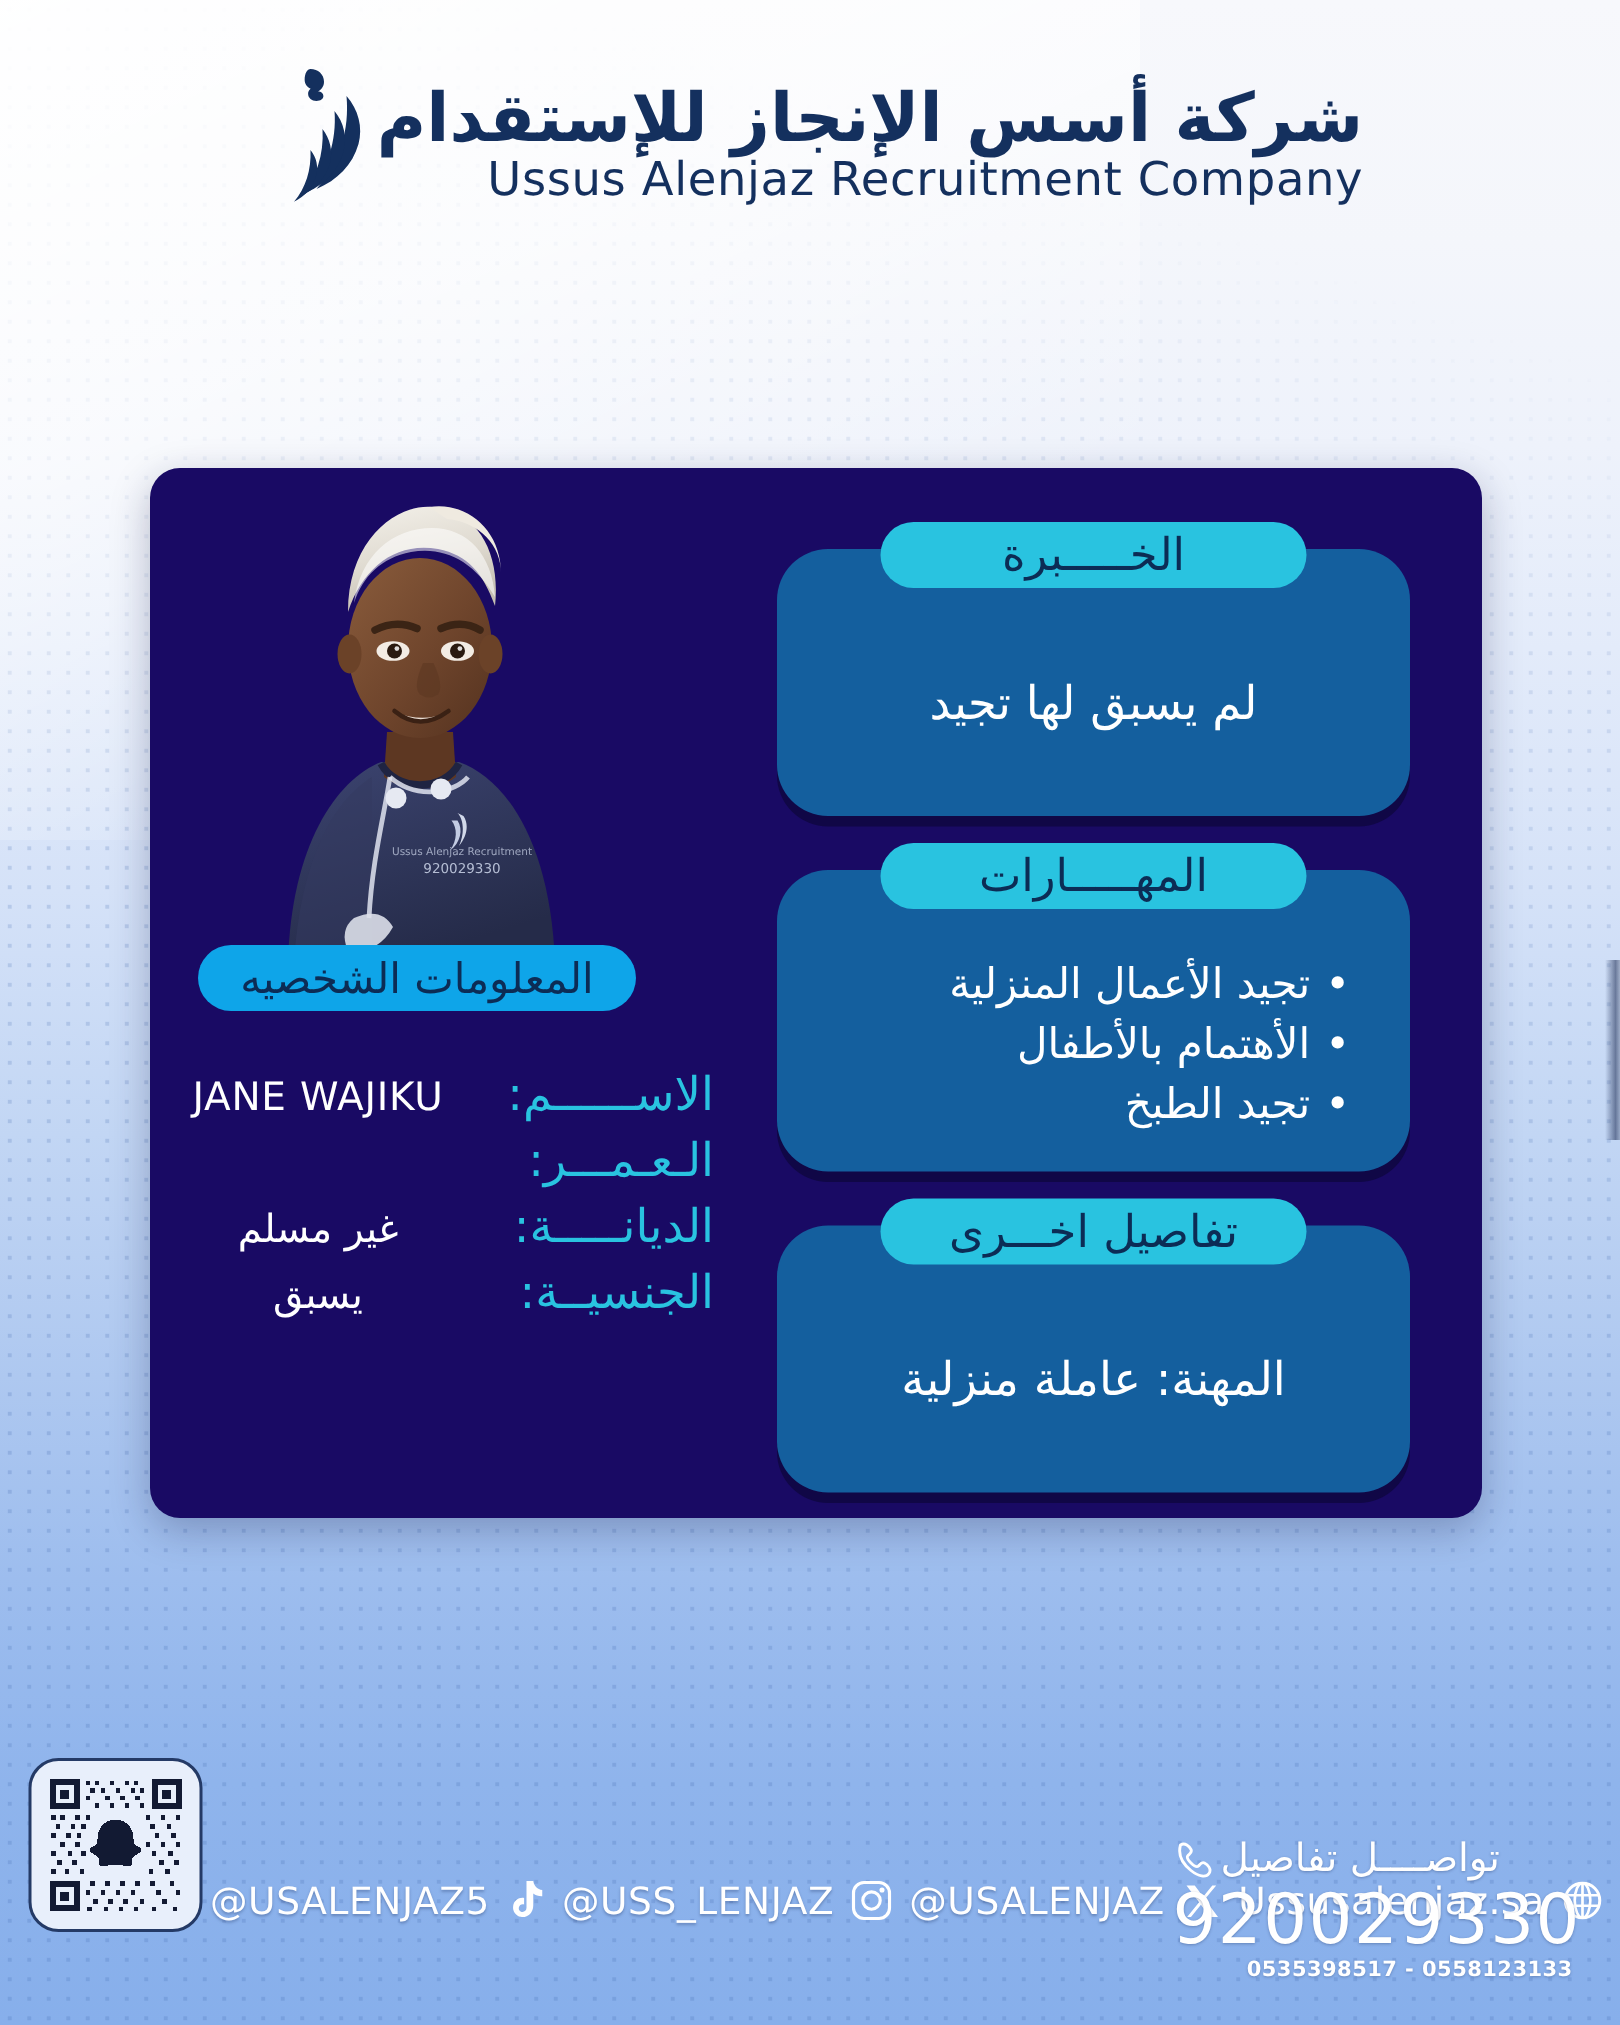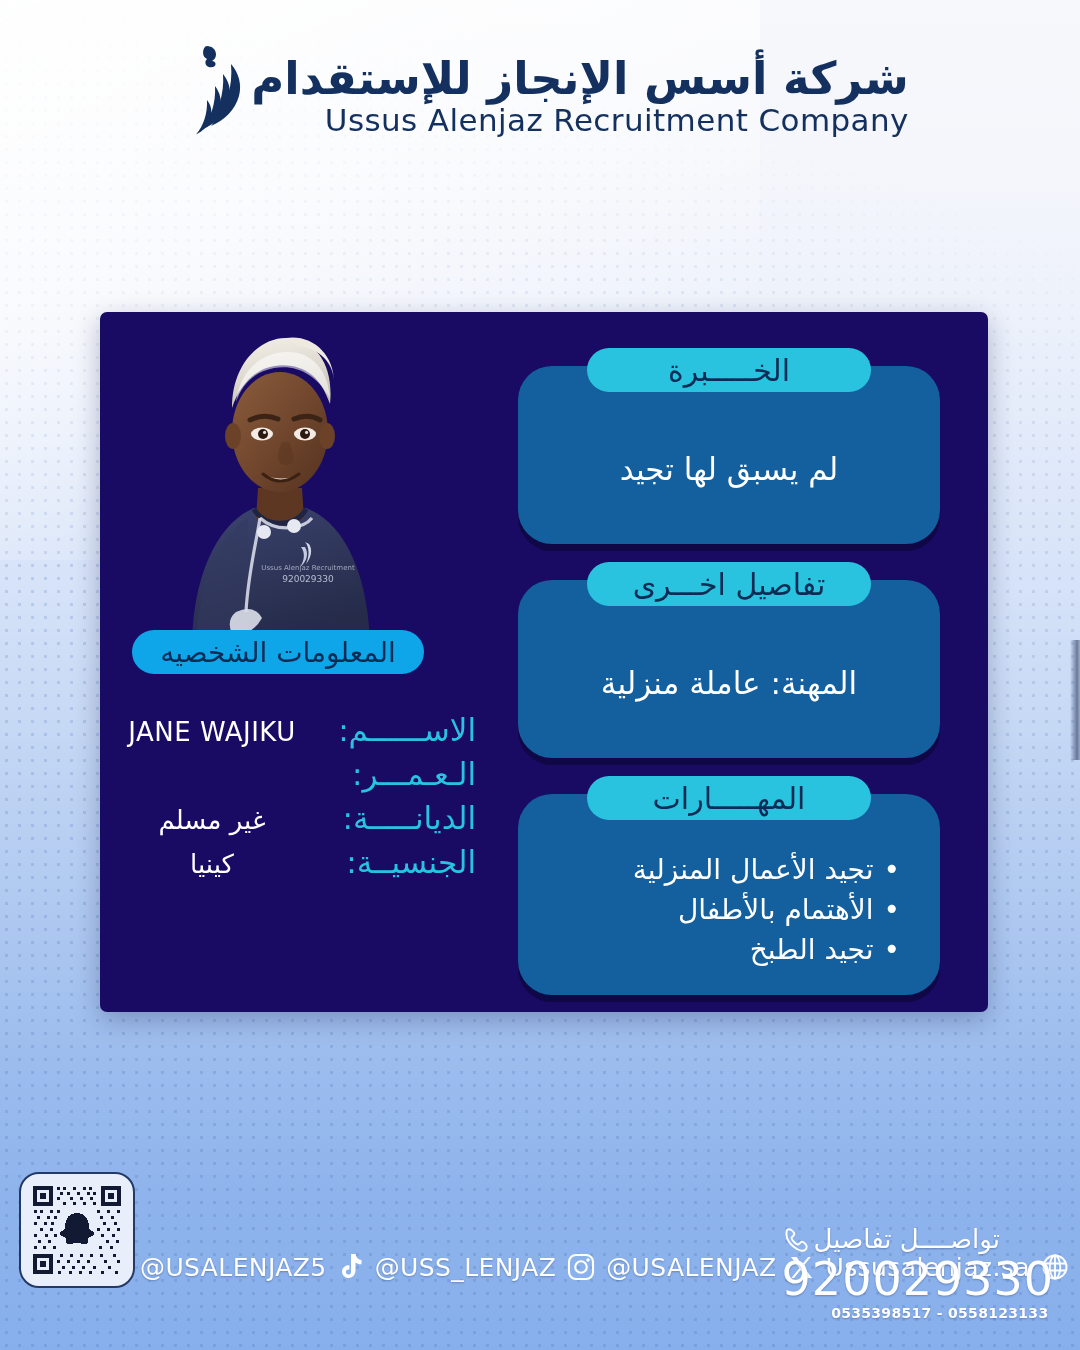--- a/index.html
+++ b/index.html
@@ -54,21 +54,21 @@
   }
   #logo-en{
     font-size:31px;font-weight:400;color:#14305e;letter-spacing:.4px;
     white-space:nowrap;direction:ltr;margin-top:4px;
   }
   #logo-mark{ width:72px;height:112px;flex:none; }
 
   
   #card{
     position:absolute;left:100px;top:312px;width:888px;height:700px;
-    background:#190a64;border-radius:7px;
+    background:#190a64;border-radius:20px;
     box-shadow:0 8px 26px rgba(20,25,70,.28);
     overflow:hidden;
   }
 
   
   #left-col{
     position:absolute;right:48px;top:54px;width:422px;
   }
   .section{ position:relative; margin-bottom:36px; }
   .sec-body{
@@ -203,34 +203,34 @@
   <div id="left-col">
 
     <div class="section">
       <div class="sec-head">الخـــــبرة</div>
       <div class="sec-body">
         <div class="sec-text">لم يسبق لها تجيد</div>
       </div>
     </div>
 
     <div class="section">
-      <div class="sec-head">تفاصيل اخـــرى</div>
-      <div class="sec-body">
-        <div class="sec-text">المهنة: عاملة منزلية</div>
-      </div>
-    </div>
-
-    <div class="section">
       <div class="sec-head">المهـــــارات</div>
       <div class="sec-body">
         <ul class="skill-list">
           <li>تجيد الأعمال المنزلية</li>
           <li>الأهتمام بالأطفال</li>
           <li>تجيد الطبخ</li>
         </ul>
+      </div>
+    </div>
+
+    <div class="section">
+      <div class="sec-head">تفاصيل اخـــرى</div>
+      <div class="sec-body">
+        <div class="sec-text">المهنة: عاملة منزلية</div>
       </div>
     </div>
 
   </div>
 
   <div id="right-col">
 
     <div id="photo">
       <svg viewBox="0 0 286 330" width="286" height="330">
         <defs>
@@ -313,21 +313,21 @@
       </div>
       <div class="pi-row">
         <span class="pi-label">الـعـمـــر:</span>
       </div>
       <div class="pi-row">
         <span class="pi-label">الديانـــــة:</span>
         <span class="pi-value">غير مسلم</span>
       </div>
       <div class="pi-row">
         <span class="pi-label">الجنسيــة:</span>
-        <span class="pi-value">كينيا</span>
+        <span class="pi-value">يسبق</span>
       </div>
     </div>
 
   </div>
 </div>
 
 <div id="qr">
   <svg viewBox="0 0 100 100" shape-rendering="crispEdges">
     <rect width="100" height="100" fill="#e8effb"></rect>
     <g fill="#121a33">

